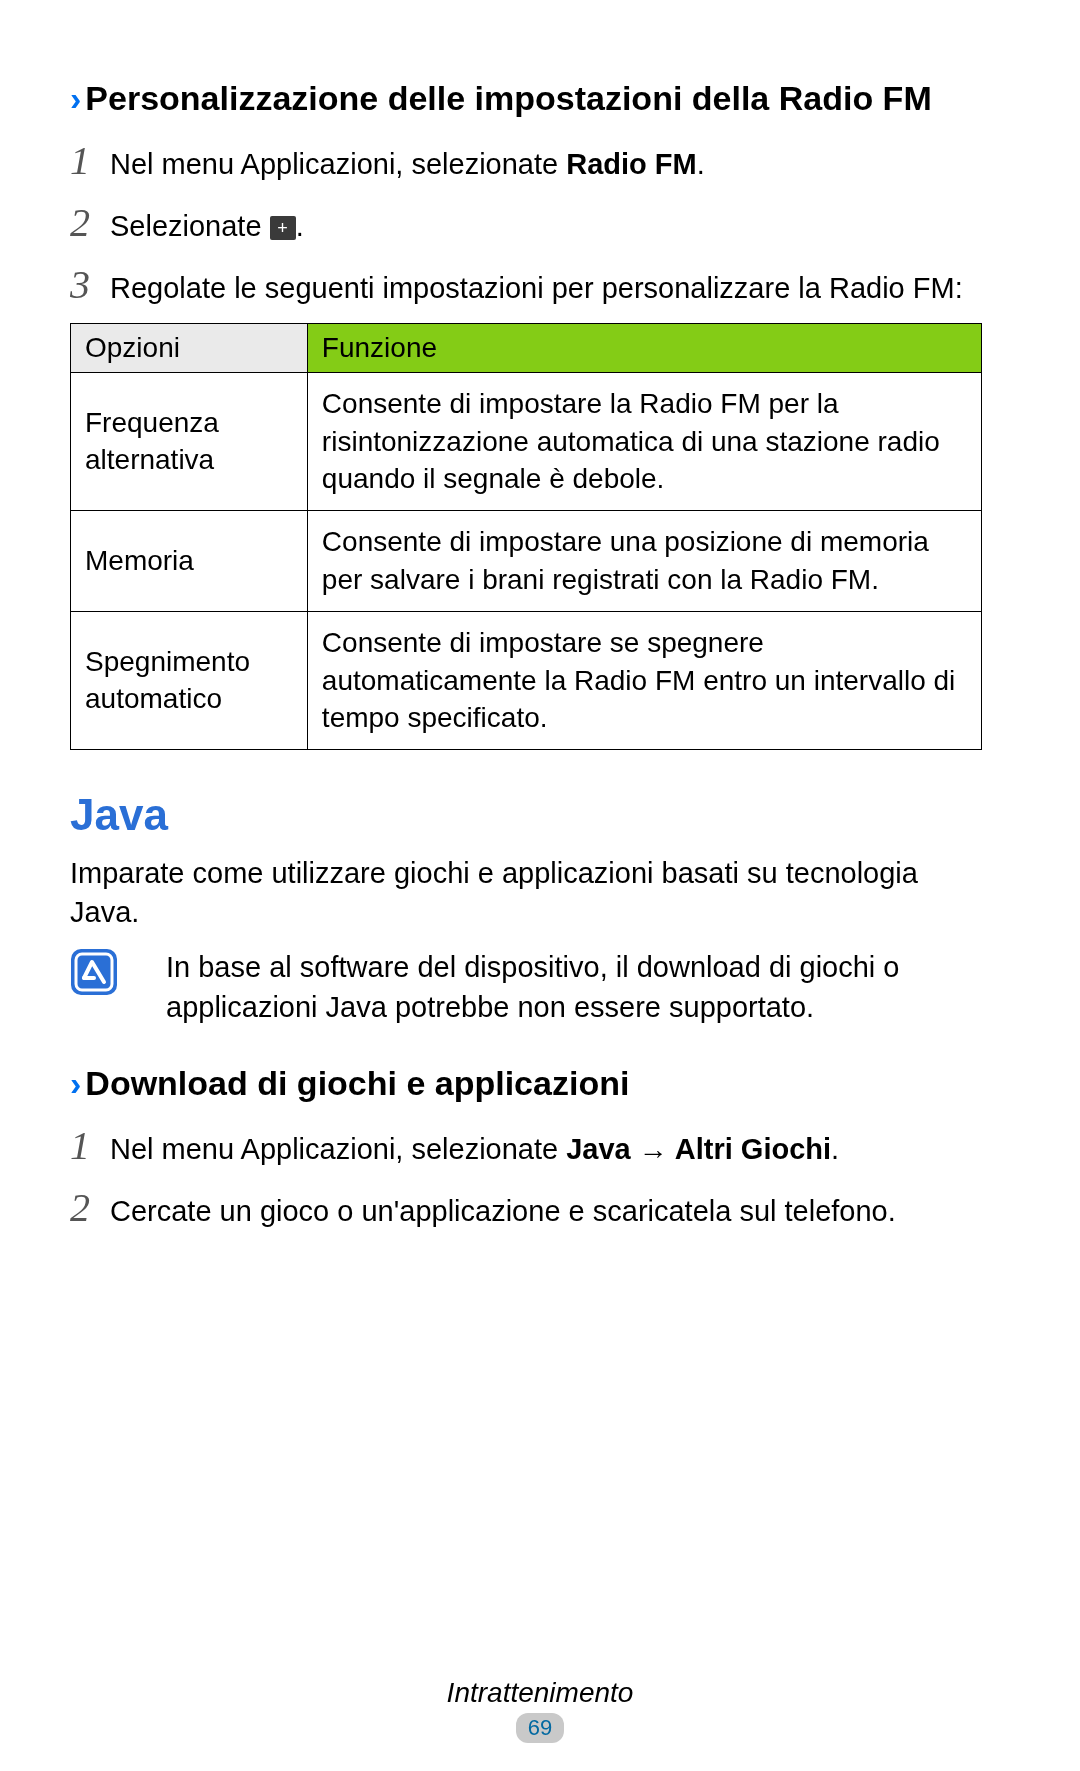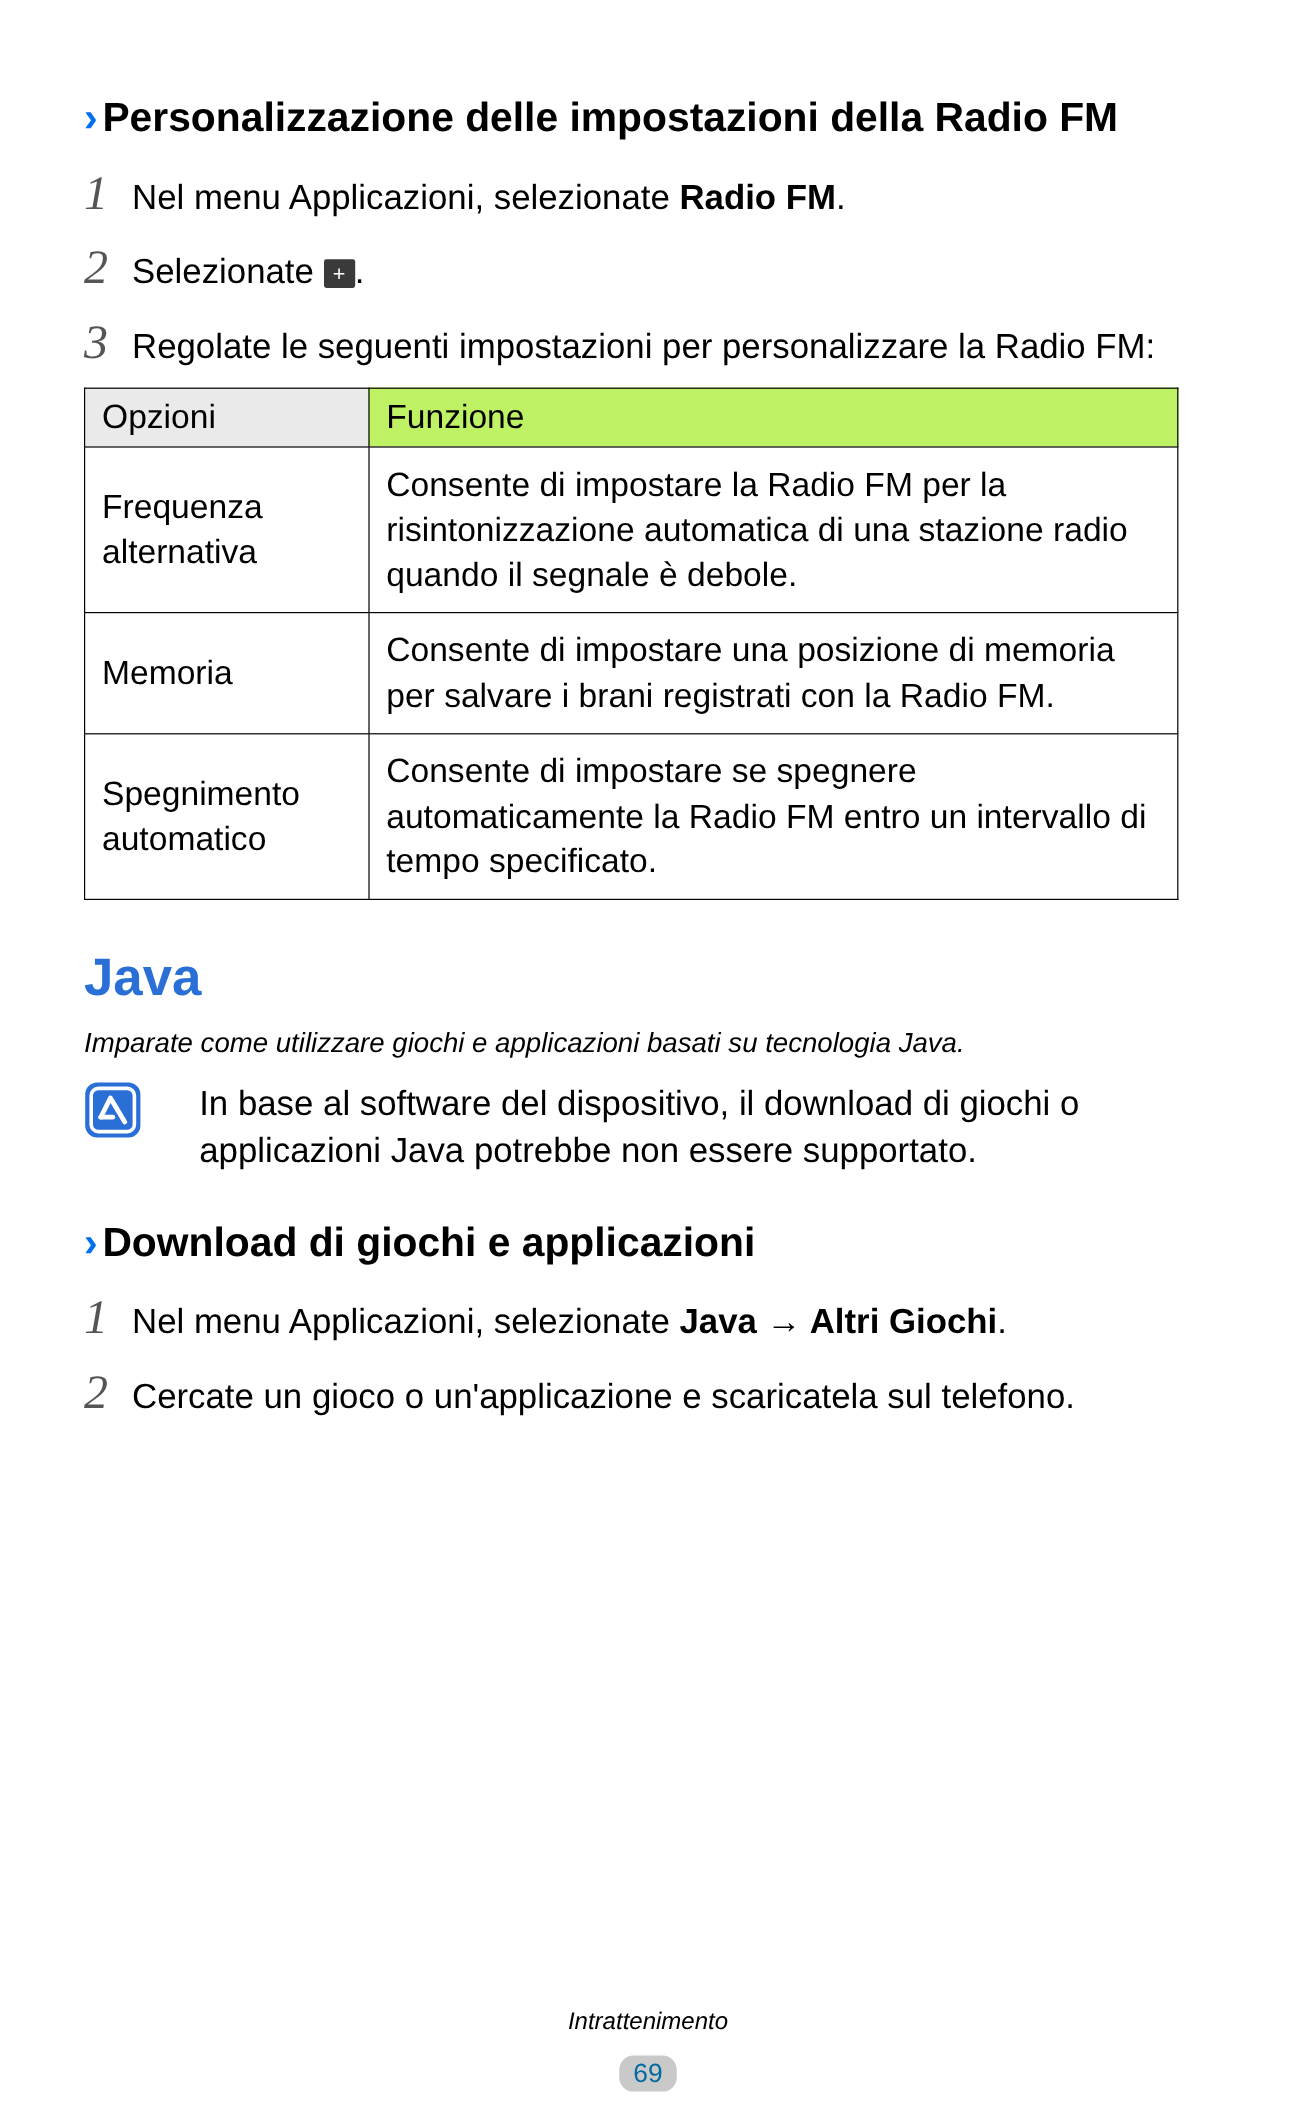--- a/index.html
+++ b/index.html
@@ -77,21 +77,21 @@
     padding: 8px 14px;
     border: 1px solid #000;
     border-left: none;
   }
   table.options th:first-child {
     background: #eaeaea;
     border-left: 1px solid #000;
     width: 26%;
   }
   table.options th:last-child {
-    background: #bef264;
+    background: #84cc16;
     border-right: 1px solid #000;
   }
   table.options td {
     padding: 12px 14px;
     border-bottom: 1px solid #000;
     vertical-align: middle;
     line-height: 1.35;
   }
   table.options td:first-child {
     border-right: 1px solid #000;
@@ -100,24 +100,23 @@
   table.options td:last-child {
     border-right: 1px solid #000;
   }
   .section-heading {
     color: #2a6fd6;
     font-size: 44px;
     font-weight: 700;
     margin: 40px 0 14px 0;
   }
   .body-text {
-    font-size: 23px;
+    font-size: 29px;
     line-height: 1.35;
     margin: 0 0 16px 0;
-    font-style: italic;
   }
   .note-row {
     display: flex;
     align-items: flex-start;
     margin: 12px 0 36px 0;
     gap: 32px;
   }
   .note-icon {
     width: 48px;
     height: 48px;
@@ -130,23 +129,23 @@
   }
   .footer {
     position: absolute;
     bottom: 28px;
     left: 0;
     right: 0;
     text-align: center;
   }
   .footer-cat {
     font-style: italic;
-    font-size: 20px;
+    font-size: 28px;
     color: #000;
-    margin-bottom: 16px;
+    margin-bottom: 4px;
   }
   .footer-badge {
     display: inline-block;
     background: #c9c9c9;
     color: #0369a1;
     font-size: 22px;
     padding: 2px 12px;
     border-radius: 12px;
   }
 </style>

